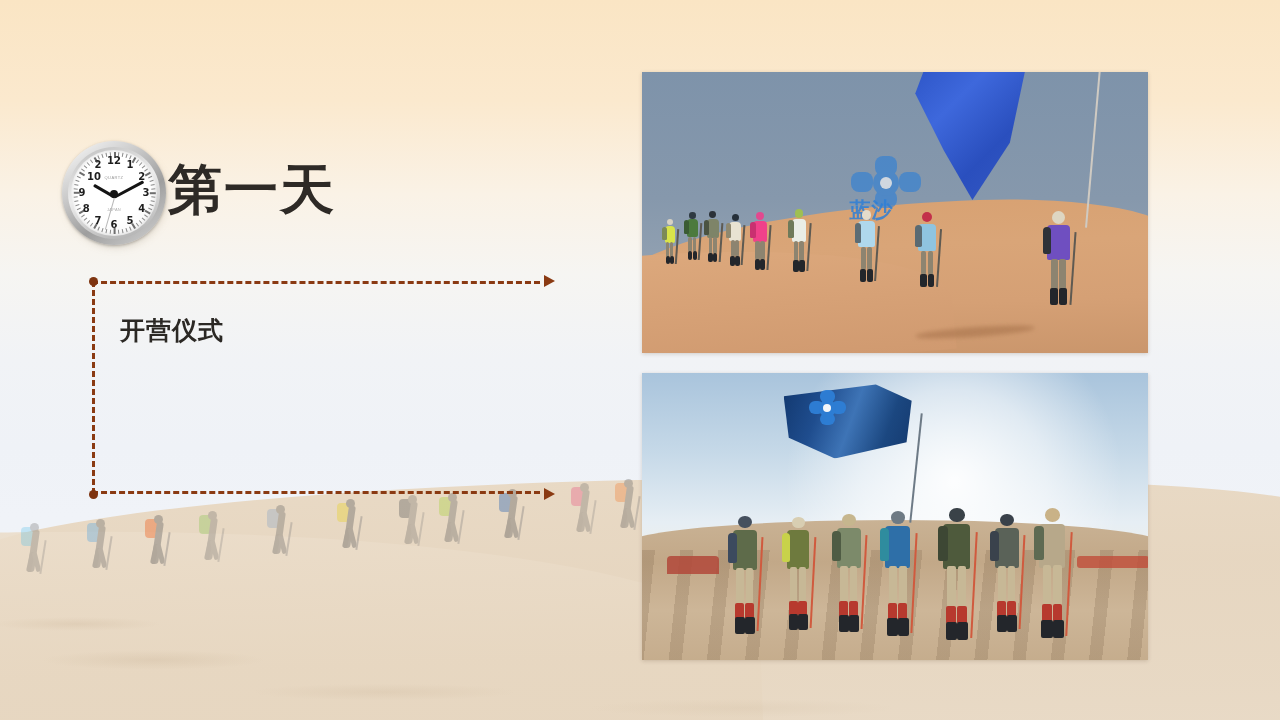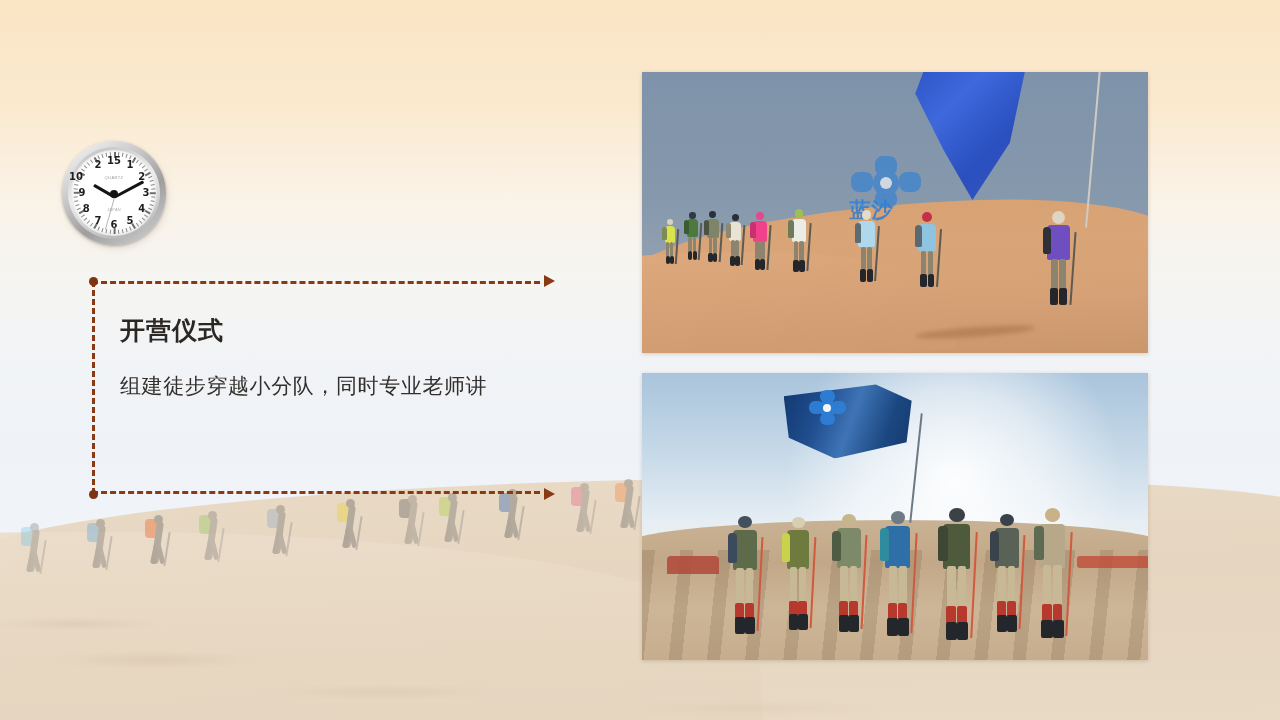--- a/index.html
+++ b/index.html
@@ -373,55 +373,55 @@
         <div class="tick" style="transform: rotate(312deg);"></div>
         <div class="tick" style="transform: rotate(318deg);"></div>
         <div class="tick" style="transform: rotate(324deg);"></div>
         <div class="tick" style="transform: rotate(330deg); height: 6px; width: 1.6px; background: rgb(110, 110, 110);"></div>
         <div class="tick" style="transform: rotate(336deg);"></div>
         <div class="tick" style="transform: rotate(342deg);"></div>
         <div class="tick" style="transform: rotate(348deg);"></div>
         <div class="tick" style="transform: rotate(354deg);"></div>
       </div>
     <div id="numerals">
-        <div class="num" style="left: 45px; top: 15px;">15</div>
+        <div class="num" style="left: 45px; top: 15px;">12</div>
         <div class="num" style="left: 61px; top: 19.2872px;">1</div>
         <div class="num" style="left: 72.7128px; top: 31px;">2</div>
         <div class="num" style="left: 77px; top: 47px;">3</div>
         <div class="num" style="left: 72.7128px; top: 63px;">4</div>
         <div class="num" style="left: 61px; top: 74.7128px;">5</div>
         <div class="num" style="left: 45px; top: 79px;">6</div>
         <div class="num" style="left: 29px; top: 74.7128px;">7</div>
         <div class="num" style="left: 17.2872px; top: 63px;">8</div>
         <div class="num" style="left: 13px; top: 47px;">9</div>
-        <div class="num" style="left: 7px; top: 31px;">10</div>
+        <div class="num" style="left: 25px; top: 31px;">10</div>
         <div class="num" style="left: 29px; top: 19.2872px;">2</div>
       </div>
     <div class="brandtxt">QUARTZ</div>
     <div class="brandtxt2">JAPAN</div>
     <div class="hand hand-h"></div>
     <div class="hand hand-m"></div>
     <div class="hand hand-s"></div>
     <div class="hand-cap"></div>
   </div>
 
+  <div class="day-title">第一天</div>
 
   <div class="bracket">
     <div class="br-top"></div>
     <div class="br-left"></div>
     <div class="br-bottom"></div>
     <div class="br-dot tl"></div>
     <div class="br-dot bl"></div>
     <div class="arrow top"></div>
     <div class="arrow bottom"></div>
   </div>
 
   <div class="content-head">开营仪式</div>
   <div class="content-lines">
-    <div>组建徒步穿越小分队，同时专业老师讲</div>
   </div>
 
   <div class="photo photo-top">
     <div class="p1-sky"></div>
     <div class="p1-sand"></div>
     <div class="p1-sand2"></div>
 
     <div class="p1-wm">
       <div class="logo-dot" style="left:26px;top:0;width:22px;height:20px;border-radius:8px;"></div>
       <div class="logo-dot" style="left:2px;top:16px;width:22px;height:20px;border-radius:8px;"></div>

